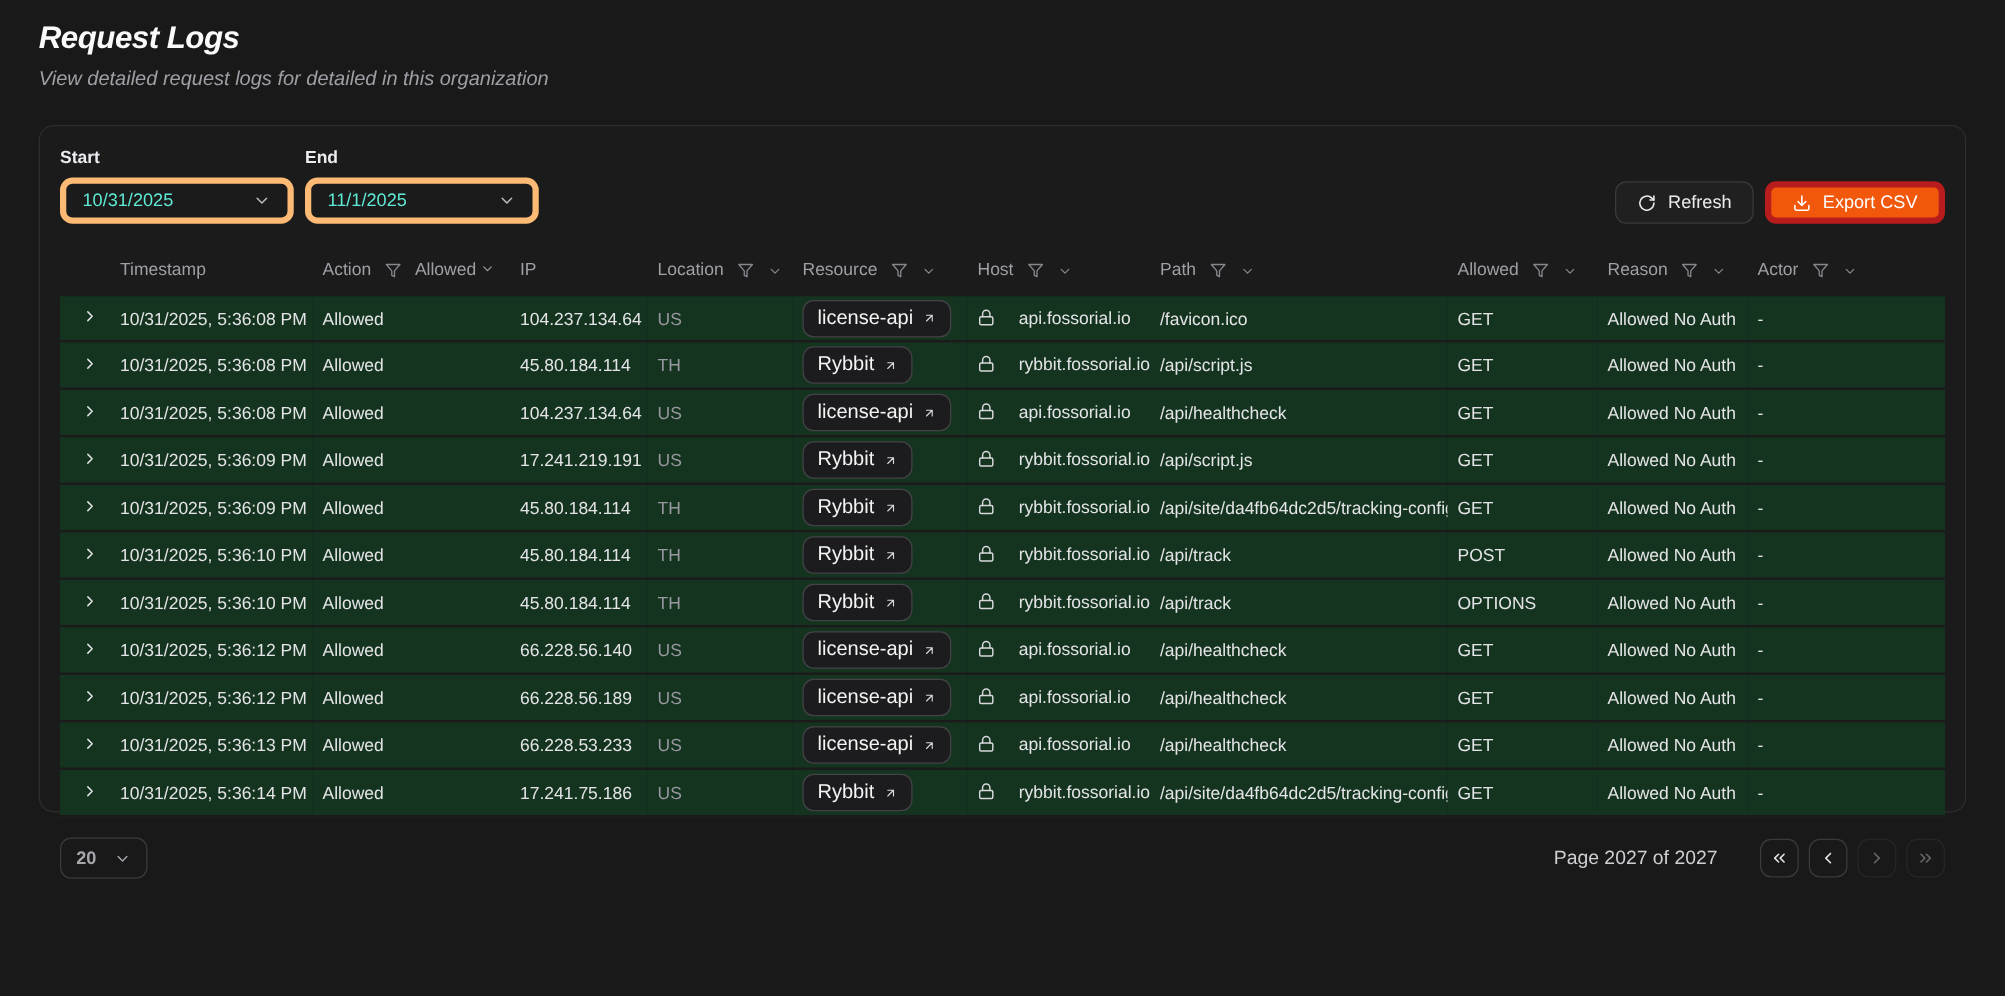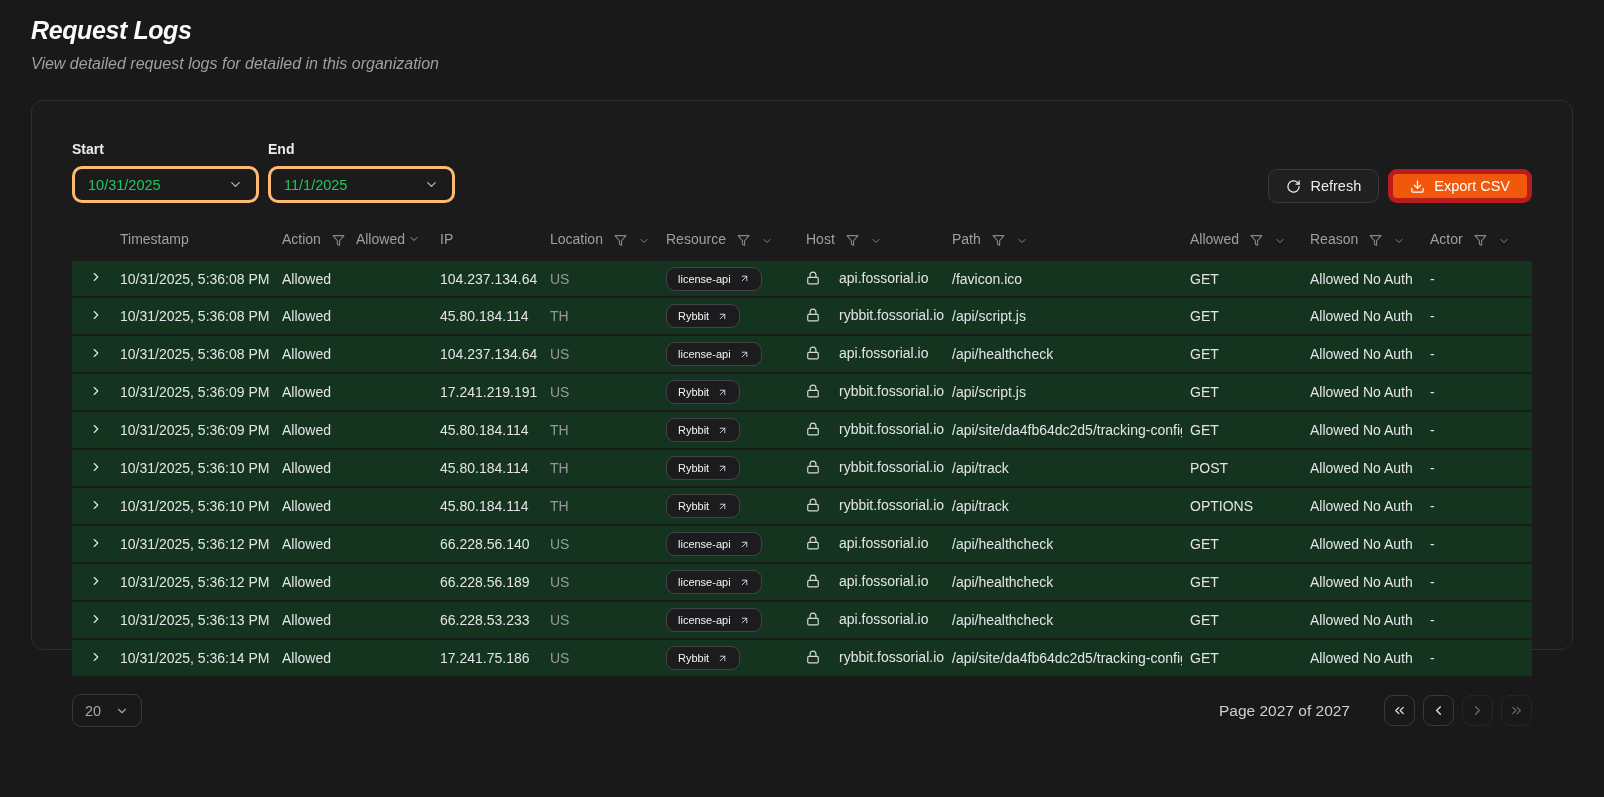--- a/index.html
+++ b/index.html
@@ -16,32 +16,32 @@
   .page-title { font-size: 25px; font-weight: 700; letter-spacing: -0.4px; color: #fafafa; }
   .page-subtitle { margin-top: 10px; font-size: 16px; color: #9f9fa6; }
 
   
   .card {
     position: absolute; left: 31px; top: 100px;
     width: 1542px; height: 550px;
     background: #1b1b1b;
     border: 1px solid #2e2e2e;
     border-radius: 12px;
-    padding: 40px;
+    padding: 16px;
   }
 
   
   .toolbar { display: flex; justify-content: space-between; align-items: flex-end; }
   .toolbar-left { display: flex; gap: 9px; }
   .date-group { display: flex; flex-direction: column; }
   .date-label { font-size: 14px; font-weight: 600; color: #ececf0; margin-bottom: 9px; }
   .select {
     width: 187px; height: 37px;
-    border: 3px solid #fdba74; border-radius: 10px;
-    background: transparent; color: #22c55e;
+    border: 5px solid #fdba74; border-radius: 10px;
+    background: transparent; color: #5eead4;
     display: flex; align-items: center; justify-content: space-between;
     padding: 0 13px; font-size: 14.5px; cursor: pointer;
   }
   .select .chev { color: #b9b9c0; }
   .toolbar-right { display: flex; gap: 9px; align-items: center; }
   .btn {
     height: 34px; border-radius: 9px; cursor: pointer;
     display: inline-flex; align-items: center; gap: 9px;
     font-size: 14.5px; font-weight: 500; font-family: inherit;
     padding: 0 17px; white-space: nowrap; justify-content: flex-end;
@@ -66,33 +66,33 @@
   }
   tbody tr:first-child td { border-top: 1px solid #1b1b1b; }
   td.muted { color: #98989f; }
   .expand-btn {
     background: none; border: none; color: #e4e4e7; cursor: pointer;
     display: inline-flex; align-items: center; margin-left: 9px;
   }
   .badge {
     display: inline-flex; align-items: center; gap: 8px;
     background: #1c1c1e; border: 1px solid #434347; border-radius: 9px;
-    padding: 5px 11px; font-size: 11px; color: #f4f4f5; cursor: pointer;
+    padding: 5px 11px; font-size: 16px; color: #f4f4f5; cursor: pointer;
   }
   .badge svg { color: #d8d8dc; }
   .host-cell { display: inline-flex; align-items: center; gap: 19px; }
   .host-cell svg { color: #d8d8dc; flex: 0 0 auto; }
 
   
   .table-footer { display: flex; justify-content: space-between; align-items: center; margin-top: 16px; }
   .page-size {
     width: 70px; height: 33px; border: 1px solid #3a3a3a; border-radius: 9px;
     background: transparent; color: #a6a6ad; font-size: 14.5px;
     display: flex; align-items: center; justify-content: space-between;
-    padding: 0 12px; cursor: pointer;
+    padding: 0 12px; cursor: pointer; font-weight: bold;
   }
   .pager-zone { display: flex; align-items: center; gap: 34px; }
   .page-info { font-size: 15.5px; color: #cfcfd4; }
   .pager { display: flex; gap: 8px; }
   .pager-btn {
     width: 31px; height: 31px; border-radius: 9px;
     background: transparent; border: 1px solid #3a3a3a; color: #e4e4e7;
     display: inline-flex; align-items: center; justify-content: center; cursor: pointer;
   }
   .pager-btn.disabled { opacity: 0.38; cursor: default; }

